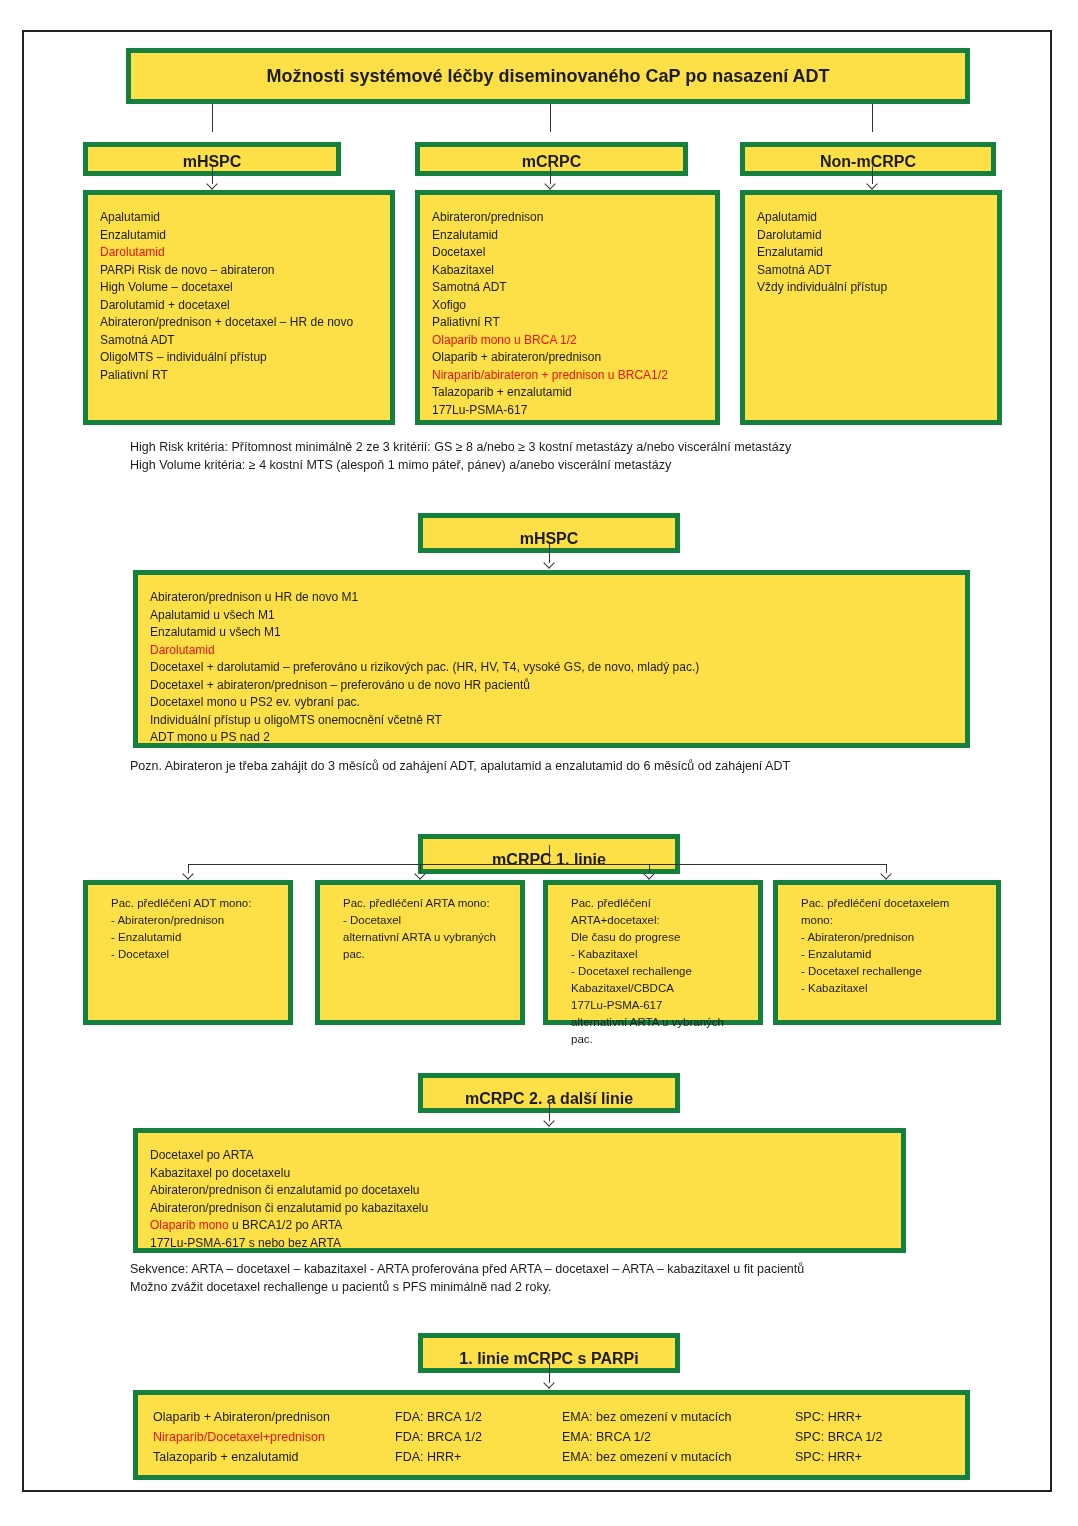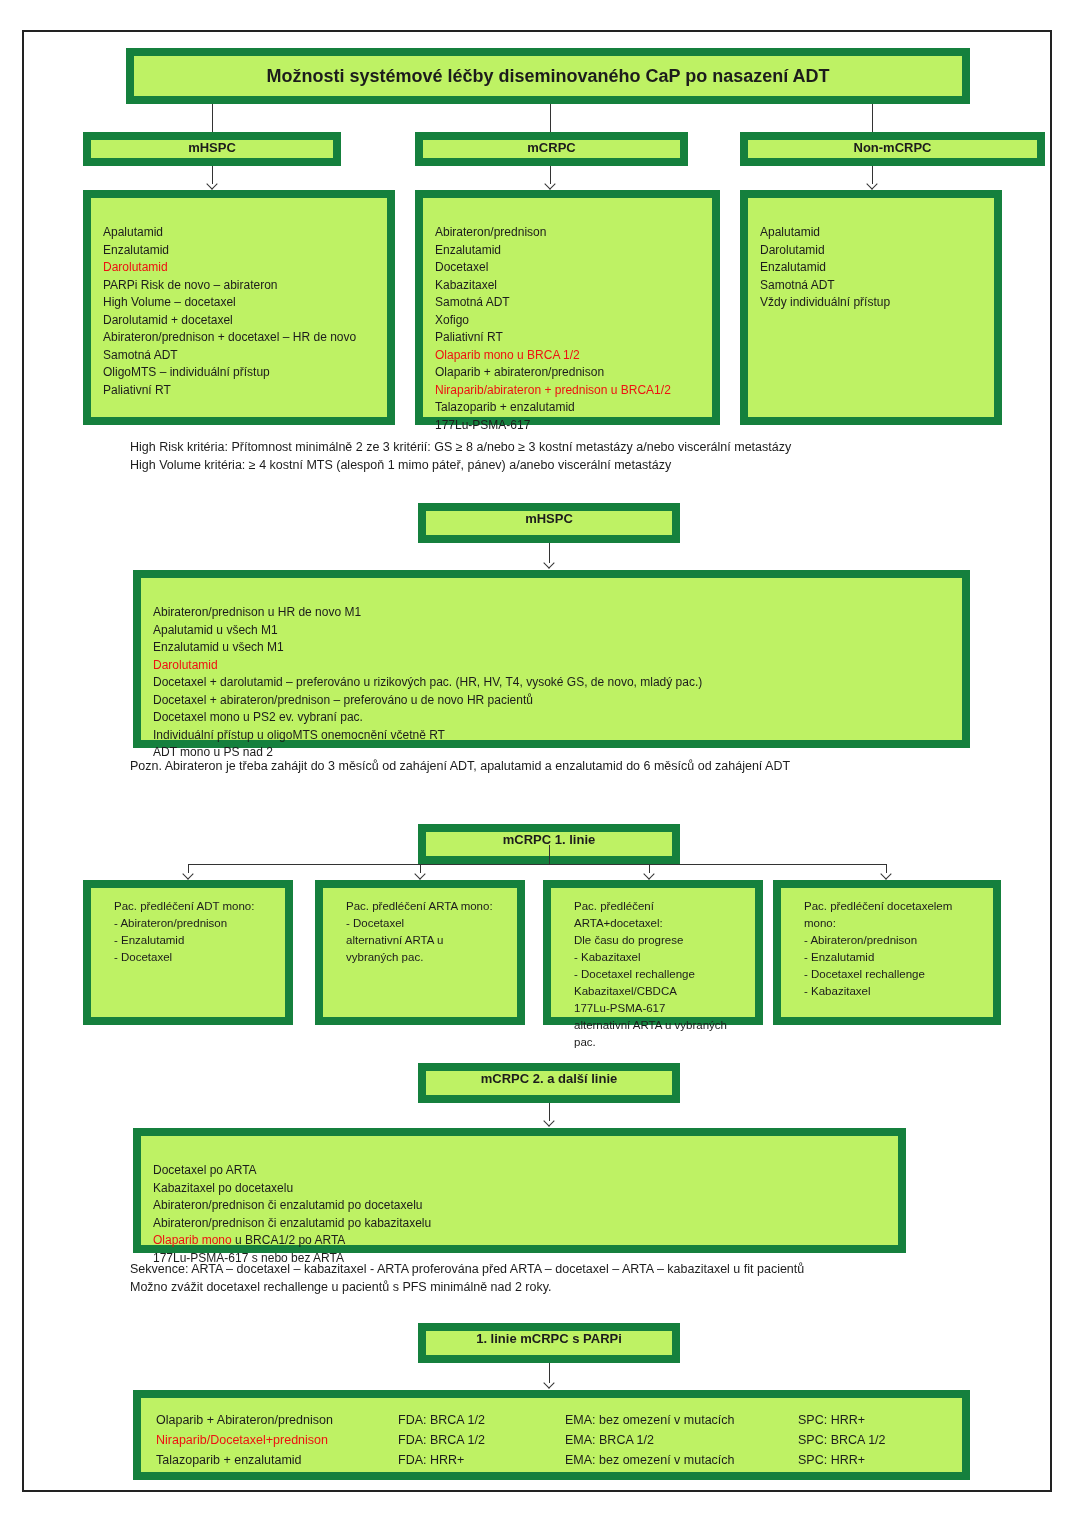--- a/index.html
+++ b/index.html
@@ -1,24 +1,24 @@
 <!DOCTYPE html>
 <html lang="cs"><head>
 <meta charset="utf-8">
 <style>
   html,body{margin:0;padding:0;}
   body{
     width:1078px;height:1526px;position:relative;background:#ffffff;
     font-family:"Liberation Sans",sans-serif;color:#1c1c1c;overflow:hidden;
   }
   .frame{position:absolute;left:22px;top:30px;width:1030px;height:1462px;border:2px solid #222;box-sizing:border-box;}
-  .box{position:absolute;background:#bef264;border:8px solid #15803d;box-sizing:border-box;}
-  .hdr{display:flex;align-items:flex-start;justify-content:center;font-weight:bold;font-size:13px;}
+  .box{position:absolute;background:#fde047;border:5px solid #15803d;box-sizing:border-box;}
+  .hdr{display:flex;align-items:flex-end;justify-content:center;font-weight:bold;font-size:16px;margin-top:10px;}
   .title-box{display:flex;align-items:center;justify-content:center;font-weight:bold;font-size:18px;text-align:center;}
-  .list{padding:26px 12px;font-size:12px;line-height:17.5px;}
+  .list{padding:14px 12px;font-size:12px;line-height:17.5px;}
   .small-list{padding:10px 23px;font-size:11.5px;line-height:17px;}
   .line{white-space:normal;}
   .red{color:#ee1111;}
   .vl{position:absolute;width:1px;background:#333;}
   .hl{position:absolute;height:1px;background:#333;}
   .chev{position:absolute;width:7px;height:7px;border-left:1.5px solid #333;border-bottom:1.5px solid #333;transform:rotate(-45deg);}
   .note{position:absolute;font-size:12.5px;line-height:18px;}
   .parpi-grid{display:grid;grid-template-columns:242px 167px 233px 1fr;row-gap:1px;padding:13px 15px;font-size:12.5px;line-height:19px;}
 </style>
 </head>
@@ -33,21 +33,21 @@
 <div class="vl" style="left:212px;top:104px;height:28px"></div>
 <div class="vl" style="left:550px;top:104px;height:28px"></div>
 <div class="vl" style="left:872px;top:104px;height:28px"></div>
 
 <div class="box hdr" style="left:83px;top:132px;width:258px;height:34px">
   <span>mHSPC</span>
 </div>
 <div class="box hdr" style="left:415px;top:132px;width:273px;height:34px">
   <span>mCRPC</span>
 </div>
-<div class="box hdr" style="left:740px;top:132px;width:305px;height:34px">
+<div class="box hdr" style="left:740px;top:132px;width:256px;height:34px">
   <span>Non-mCRPC</span>
 </div>
 
 <div class="vl" style="left:212px;top:166px;height:18px"></div>
 <div class="chev" style="left:208px;top:180px"></div>
 <div class="vl" style="left:550px;top:166px;height:18px"></div>
 <div class="chev" style="left:546px;top:180px"></div>
 <div class="vl" style="left:872px;top:166px;height:18px"></div>
 <div class="chev" style="left:868px;top:180px"></div>
 

